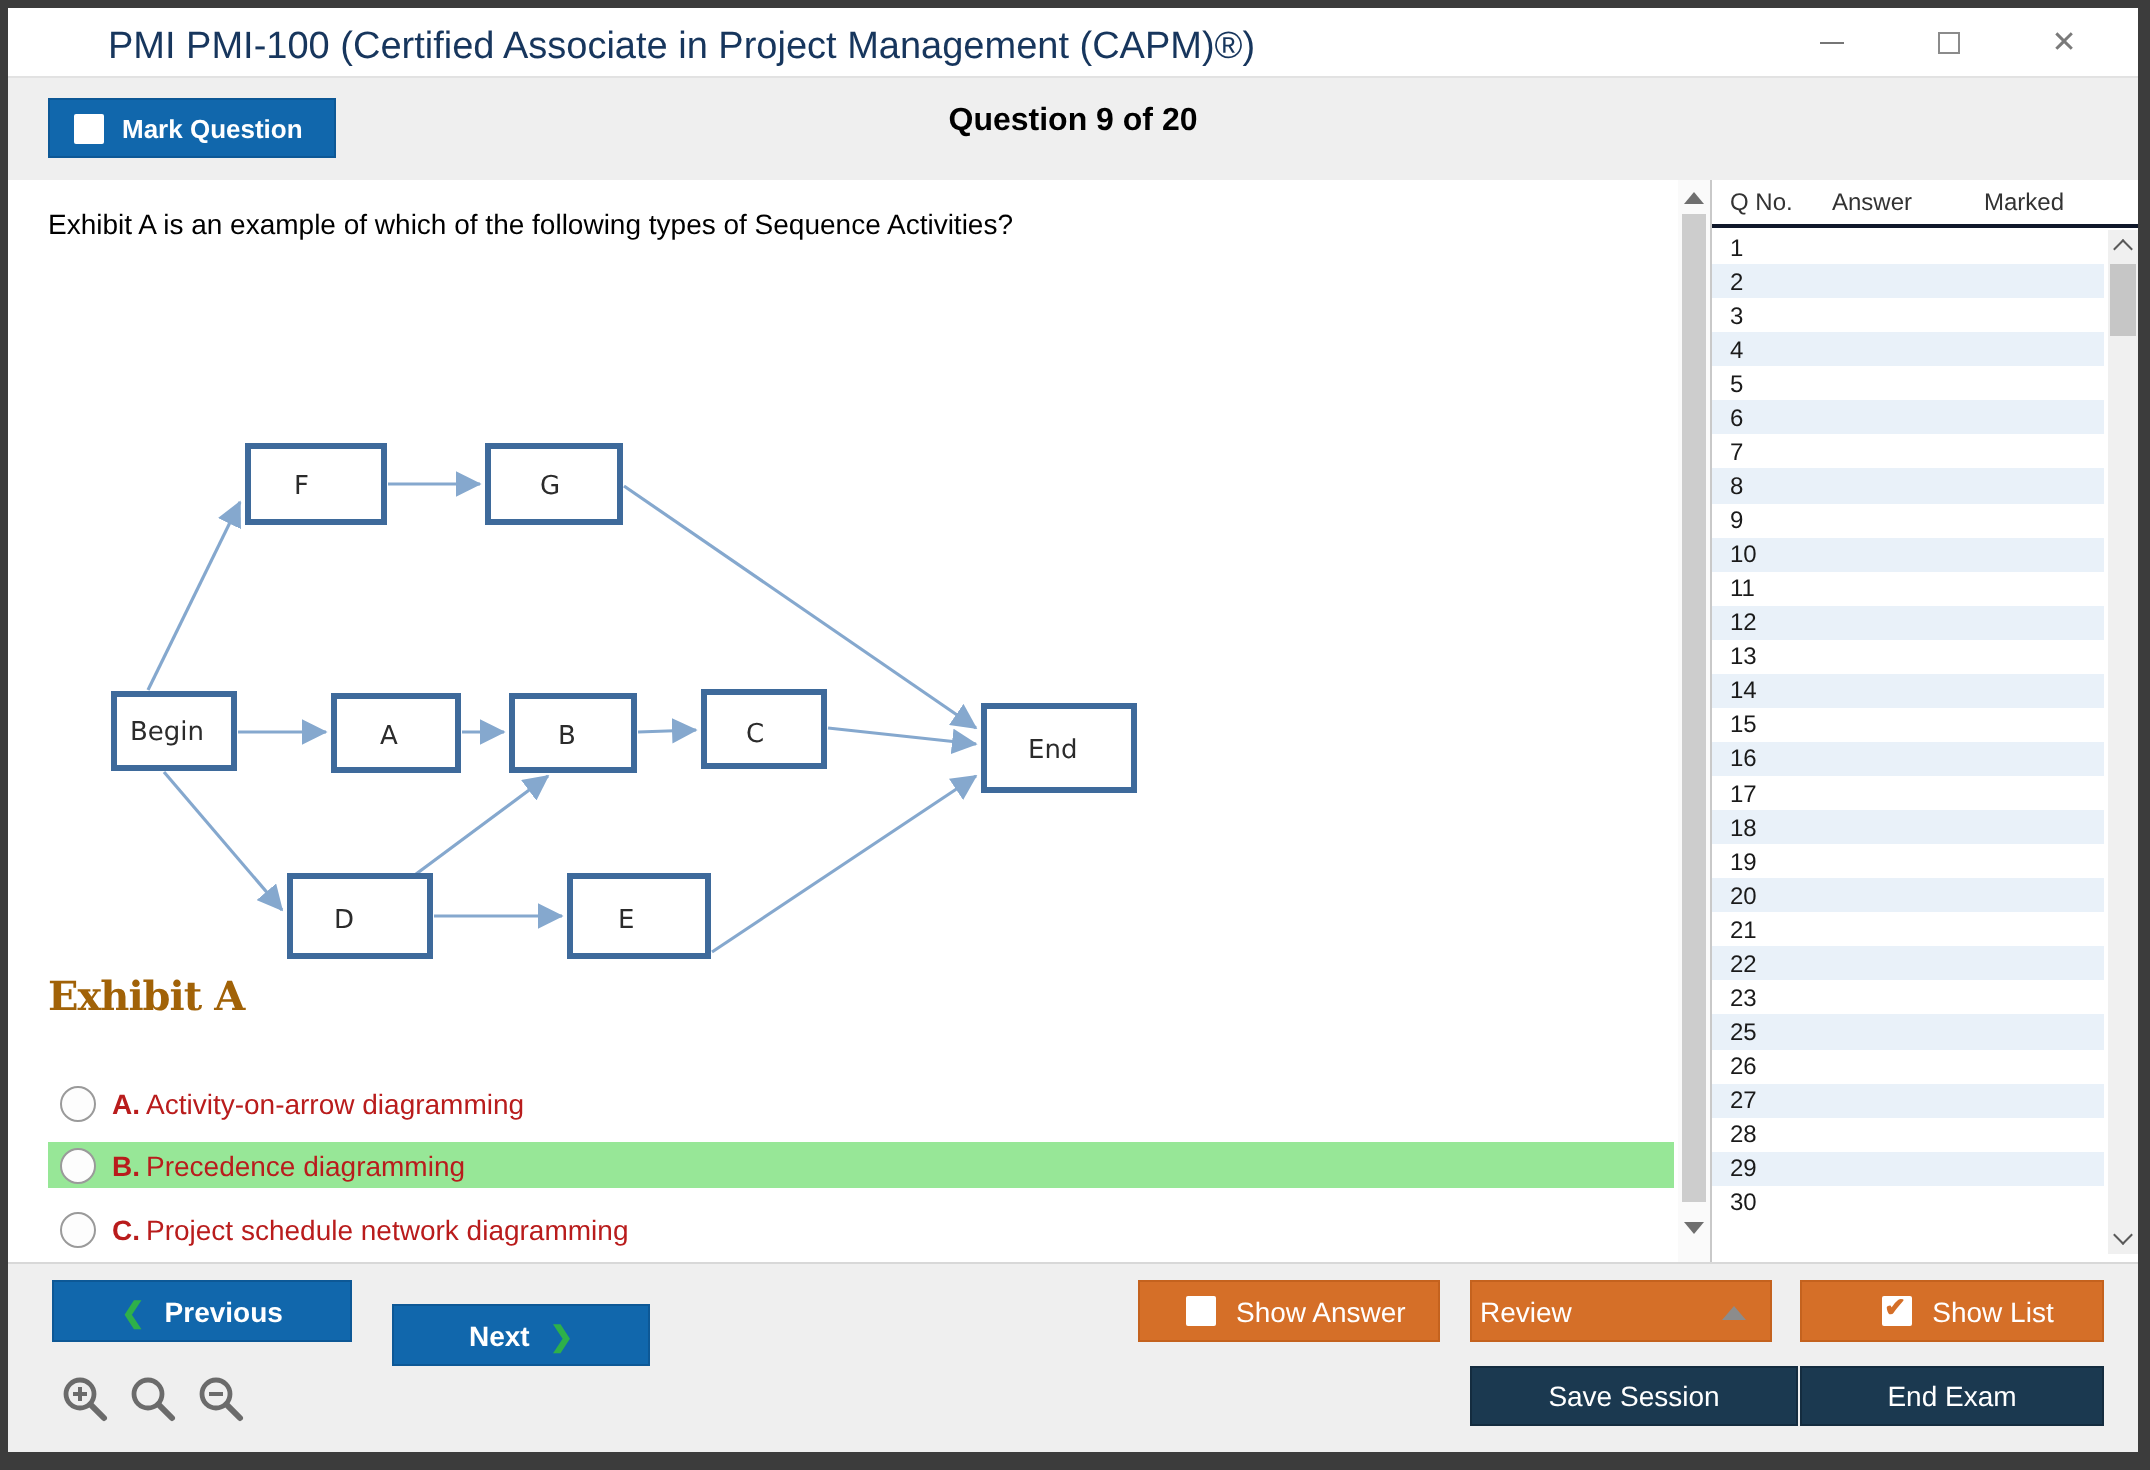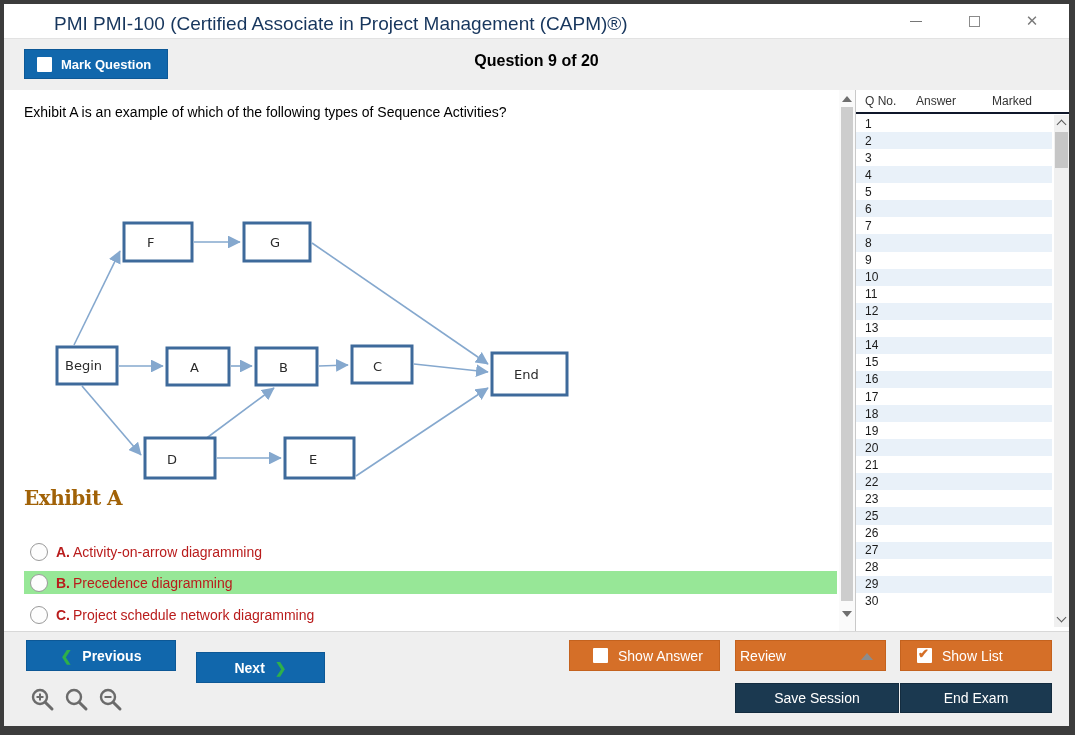--- a/index.html
+++ b/index.html
@@ -65,21 +65,21 @@
   .footer { position:absolute; left:0; right:0; top:627px; height:95px; background:#efefef; border-top:1px solid #d8d8d8; }
   .fbtn { position:absolute; height:31px; display:flex; align-items:center; justify-content:center; gap:10px; font-size:14px; font-weight:bold; color:#ffffff; cursor:pointer; }
   .fbtn.blue { background:#1167ac; border:1px solid #0d5896; }
   .fbtn.orange { background:#d56f28; border:1px solid #c4621e; }
   .fbtn.navy { background:#1b3950; border:1px solid #142c3f; height:30px; font-weight:normal; }
   .chev-green { color:#2eb04a; font-size:14px; font-weight:bold; }
   #btn-previous { left:22px; top:8px; width:150px; }
   #btn-next { left:192px; top:20px; width:129px; }
   #btn-show-answer { left:565px; top:8px; width:151px; justify-content:flex-start; padding-left:23px; }
   #btn-review { left:731px; top:8px; width:151px; justify-content:flex-start; padding-left:4px; font-weight:normal; }
-  #btn-show-list { left:896px; top:8px; width:152px; justify-content:flex-start; padding-left:16px; font-weight:normal; }
+  #btn-show-list { left:896px; top:8px; width:152px; justify-content:center; padding-left:16px; font-weight:normal; }
   #btn-save-session { left:731px; top:51px; width:164px; }
   #btn-end-exam { left:896px; top:51px; width:152px; }
   .tri-up { position:absolute; right:12px; top:12px; width:0; height:0; border-left:6px solid transparent; border-right:6px solid transparent; border-bottom:7px solid #8c8c8c; }
   .zoom-tools { position:absolute; left:26px; top:55px; display:flex; gap:7px; }
   .zoom-tools svg { cursor:pointer; }
 </style>
 </head>
 <body>
 
 <div class="window">

